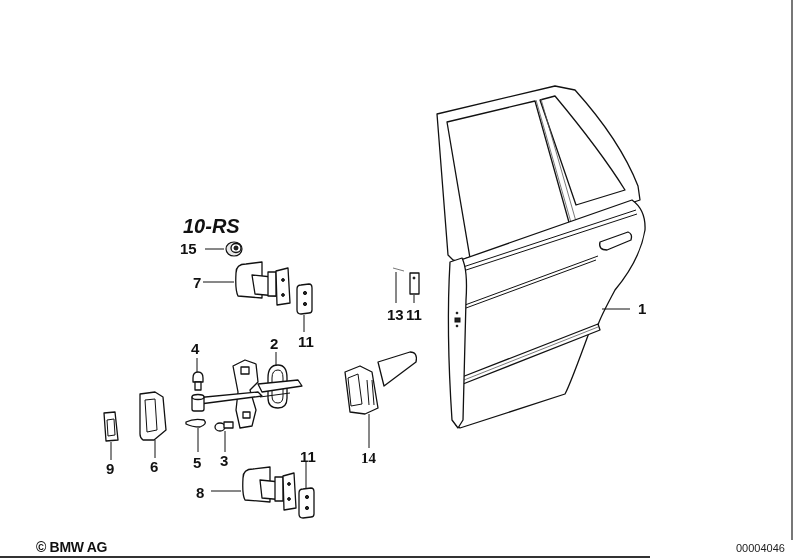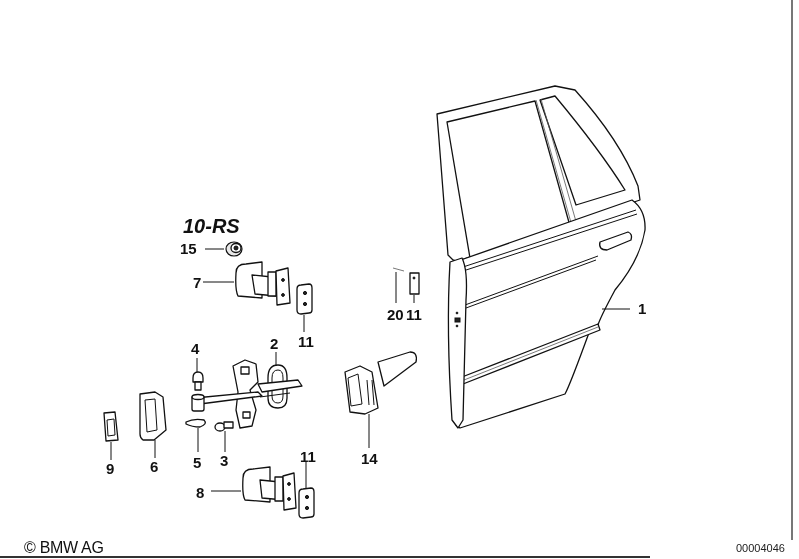--- a/index.html
+++ b/index.html
@@ -1,20 +1,20 @@
 <!DOCTYPE html>
 <html><head>
   <meta charset="utf-8">
   <style>
     html, body { margin: 0; padding: 0; background: #ffffff; }
     body { width: 799px; height: 559px; position: relative; overflow: hidden; font-family: "Liberation Sans", sans-serif; }
     #diagram { position: absolute; left: 0; top: 0; width: 799px; height: 559px; }
     .callout { position: absolute; font-family: "Liberation Sans", sans-serif; font-weight: bold; font-size: 15px; color: #111; line-height: 1; cursor: pointer; }
     .callout.big { font-size: 20px; font-style: italic; }
-    .footer-left { position: absolute; left: 24px; top: 539px; font-family: "Liberation Sans", sans-serif; font-weight: normal; font-size: 16px; color: #111; letter-spacing: -0.3px; }
+    .footer-left { position: absolute; left: 36px; top: 539px; font-family: "Liberation Sans", sans-serif; font-weight: bold; font-size: 14px; color: #111; letter-spacing: -0.3px; }
     .footer-right { position: absolute; left: 736px; top: 542px; font-family: "Liberation Sans", sans-serif; font-size: 11px; color: #222; }
     .bottom-rule { position: absolute; left: 0; top: 556px; width: 650px; height: 2px; background: #333; }
     .right-rule { position: absolute; left: 791px; top: 0; width: 2px; height: 540px; background: #777; }
     svg .part { fill: #ffffff; stroke: #111; stroke-width: 1.3; stroke-linejoin: round; }
     svg .thin { fill: none; stroke: #111; stroke-width: 1; }
     svg .lead { fill: none; stroke: #111; stroke-width: 1; }
     svg .hatch { fill: none; stroke: #555; stroke-width: 0.8; }
     svg .dark { fill: #222; stroke: #111; stroke-width: 1; }
     svg .grey { fill: #e8e8e8; stroke: #111; stroke-width: 1.2; }
   </style>
@@ -168,21 +168,21 @@
 <div class="callout" style="left:193px; top:275px;">7</div>
 <div class="callout" style="left:298px; top:334px;">11</div>
 <div class="callout" style="left:191px; top:341px;">4</div>
 <div class="callout" style="left:270px; top:336px;">2</div>
 <div class="callout" style="left:106px; top:461px;">9</div>
 <div class="callout" style="left:150px; top:459px;">6</div>
 <div class="callout" style="left:193px; top:455px;">5</div>
 <div class="callout" style="left:220px; top:453px;">3</div>
 <div class="callout" style="left:300px; top:449px;">11</div>
 <div class="callout" style="left:196px; top:485px;">8</div>
-<div class="callout" style="left:361px; top:451px;">14</div>
-<div class="callout" style="left:387px; top:307px;">20</div>
+<div class="callout" style="left:361px; top:451px;font-family:Liberation Serif, serif;">14</div>
+<div class="callout" style="left:387px; top:307px;">13</div>
 <div class="callout" style="left:406px; top:307px;">11</div>
 <div class="callout" style="left:638px; top:301px;">1</div>
 
 <div class="footer-left">© BMW AG</div>
 <div class="footer-right">00004046</div>
 <div class="bottom-rule"></div>
 <div class="right-rule"></div>
 
 </body></html>

